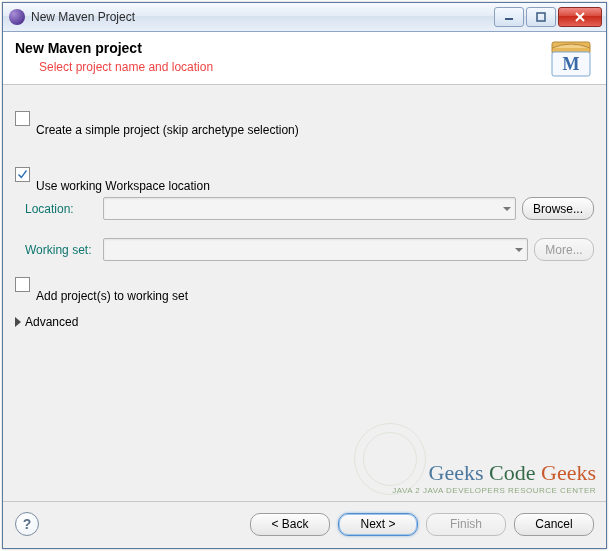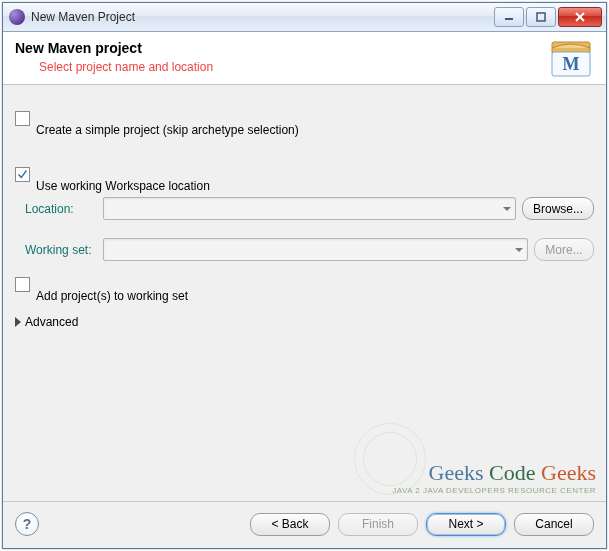--- a/index.html
+++ b/index.html
@@ -328,18 +328,18 @@
         <span class="k">Geeks</span>
       </div>
       <div class="jcg-sub">JAVA 2 JAVA DEVELOPERS RESOURCE CENTER</div>
     </div>
   </div>
 
   <div class="footer">
     <div class="help-icon">?</div>
     <div class="spacer"></div>
     <button class="btn">&lt; Back</button>
+    <button class="btn default">Next &gt;</button>
     <button class="btn disabled">Finish</button>
-    <button class="btn default">Next &gt;</button>
     <button class="btn">Cancel</button>
   </div>
 
 </div>
 
 </body></html>

